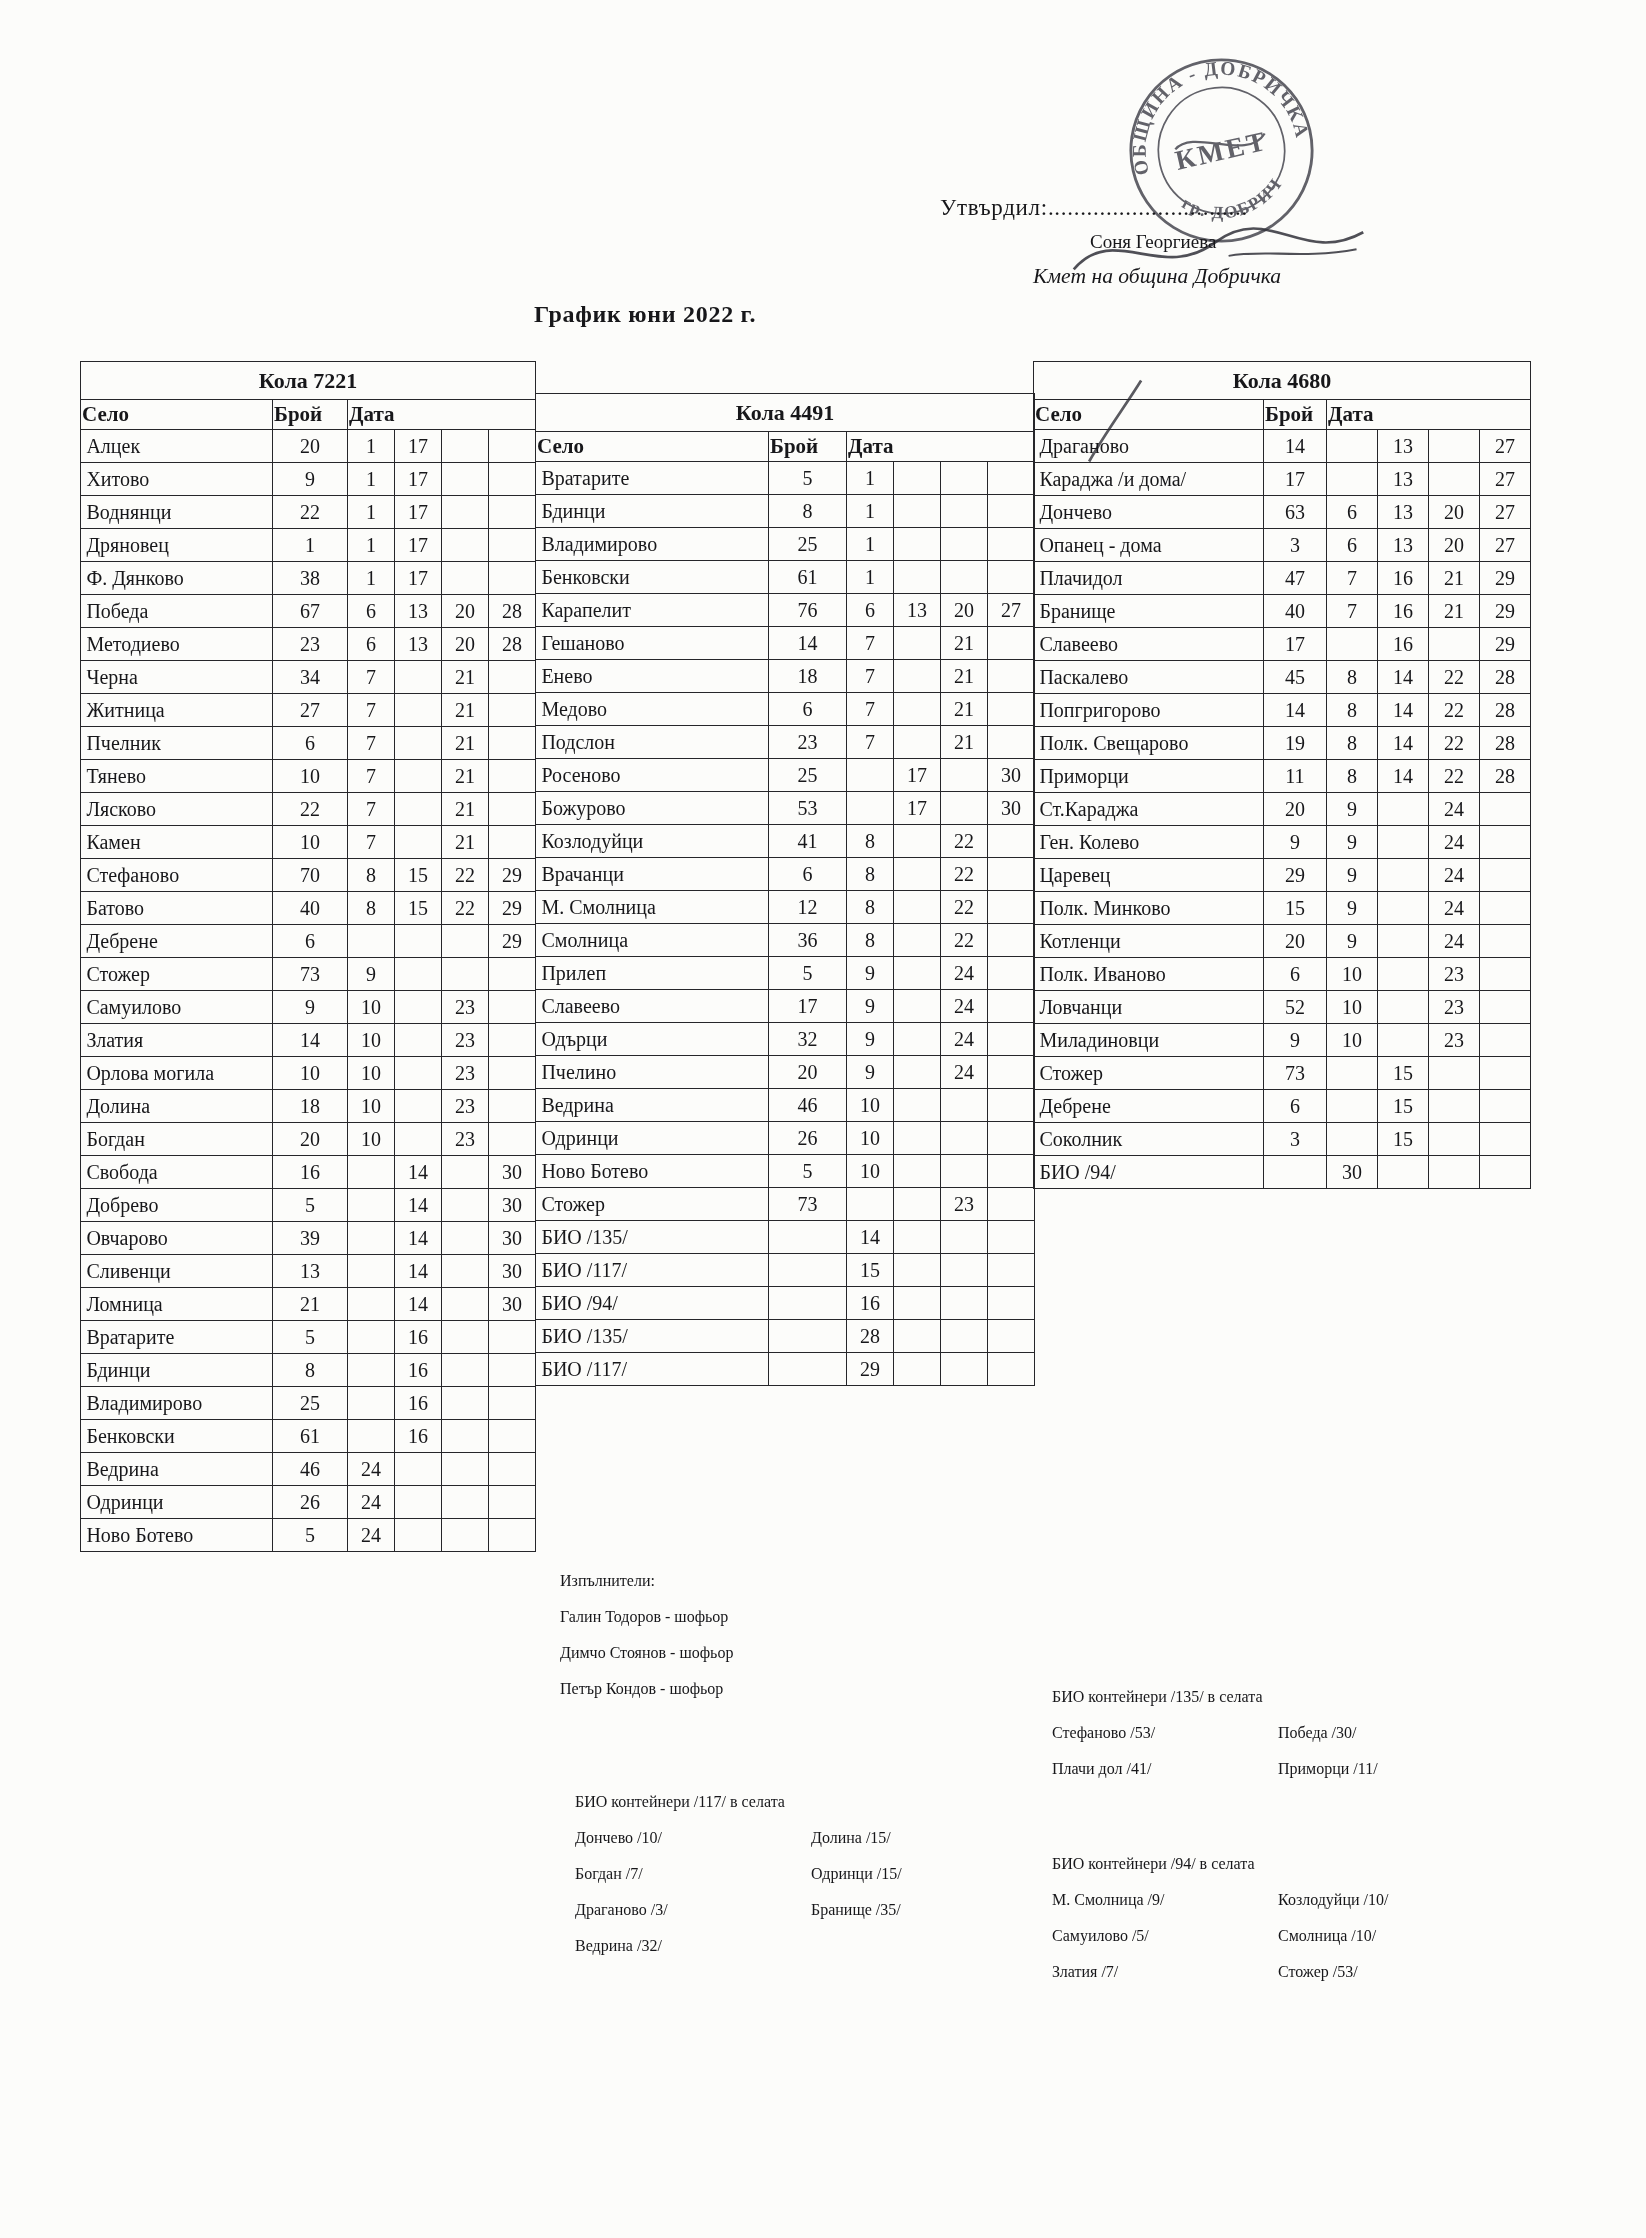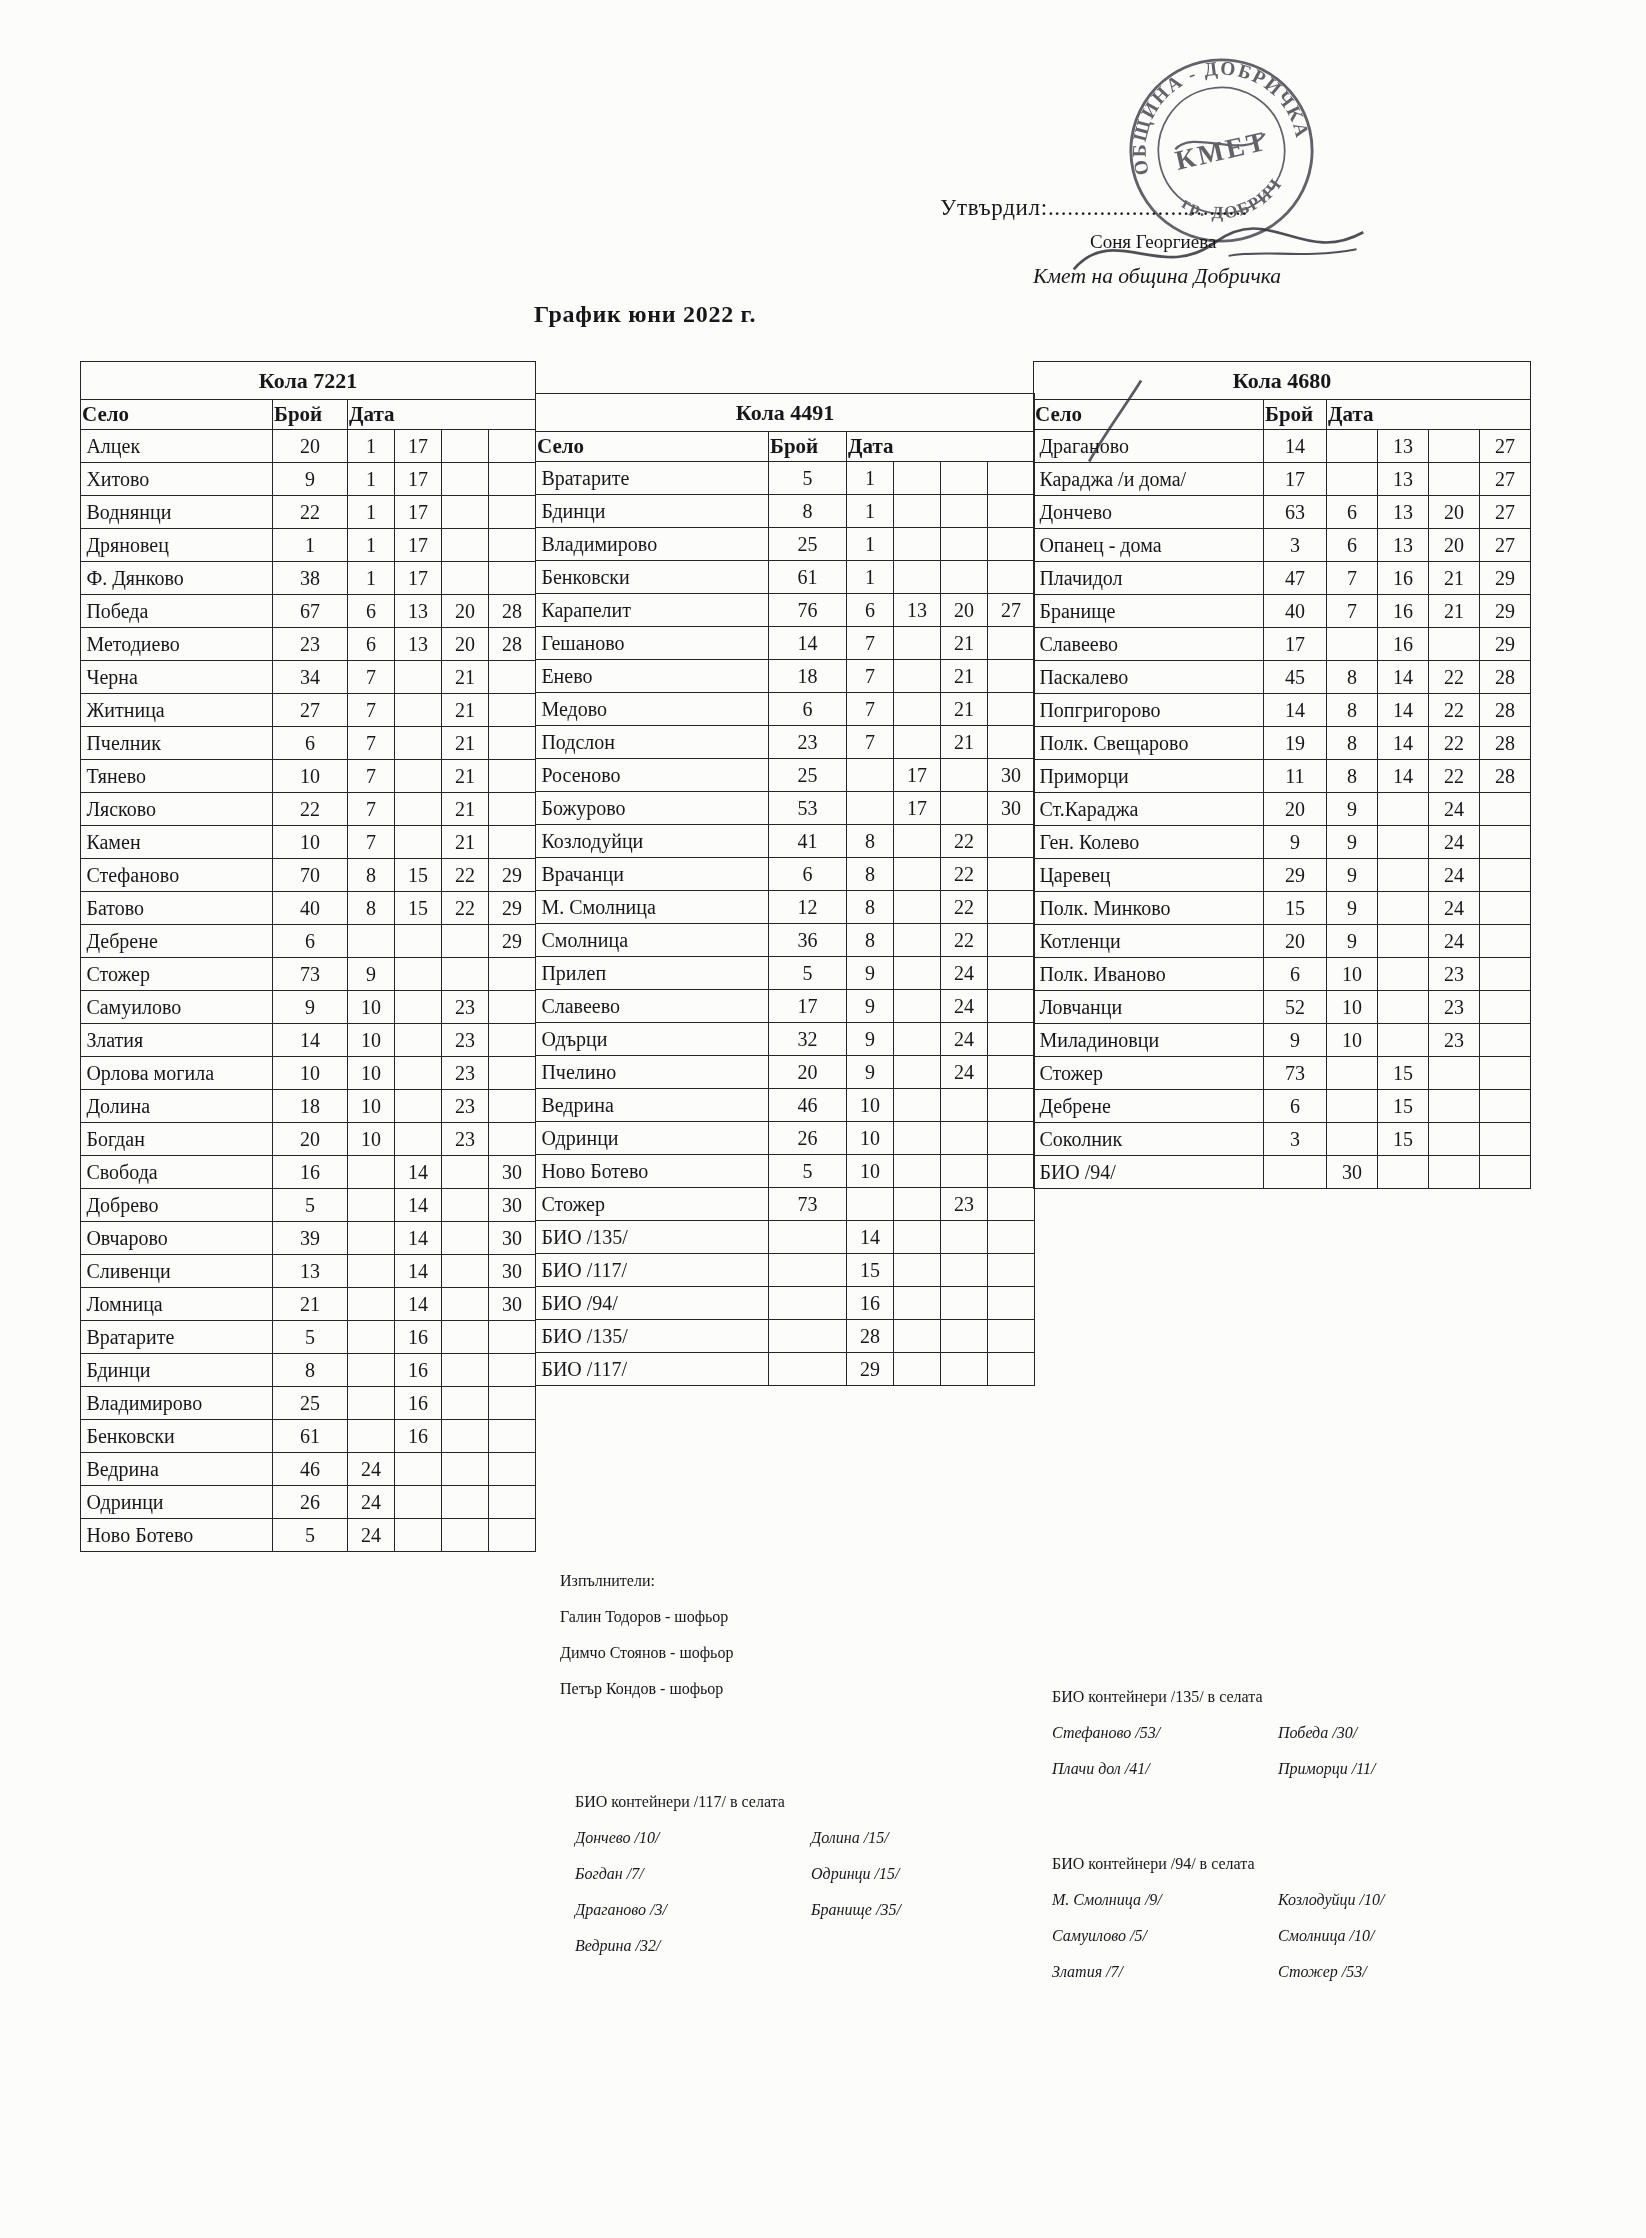--- a/index.html
+++ b/index.html
@@ -46,21 +46,21 @@
   .sched-table td.count{text-align:center;}
   .sched-table td.date{text-align:center;}
 
   
   .note-block{position:absolute;font-size:16px;line-height:36px;}
   .executors{left:560px;top:1563px;}
   .bio-135{left:1052px;top:1679px;}
   .bio-117{left:536px;top:1784px;margin-left:39px;}
   .bio-94{left:1052px;top:1846px;}
   .note-title{white-space:nowrap;}
-  .bio-cols{display:flex;font-style:italic;}
+  .bio-cols{display:flex;}
   .bio-col{white-space:nowrap;}
   .bio-col.left{width:236px;}
   .bio-135 .bio-col.left,.bio-94 .bio-col.left{width:226px;}
 </style>
 </head>
 <body>
 
 <div class="page">
 
   <div class="abs stamp">

